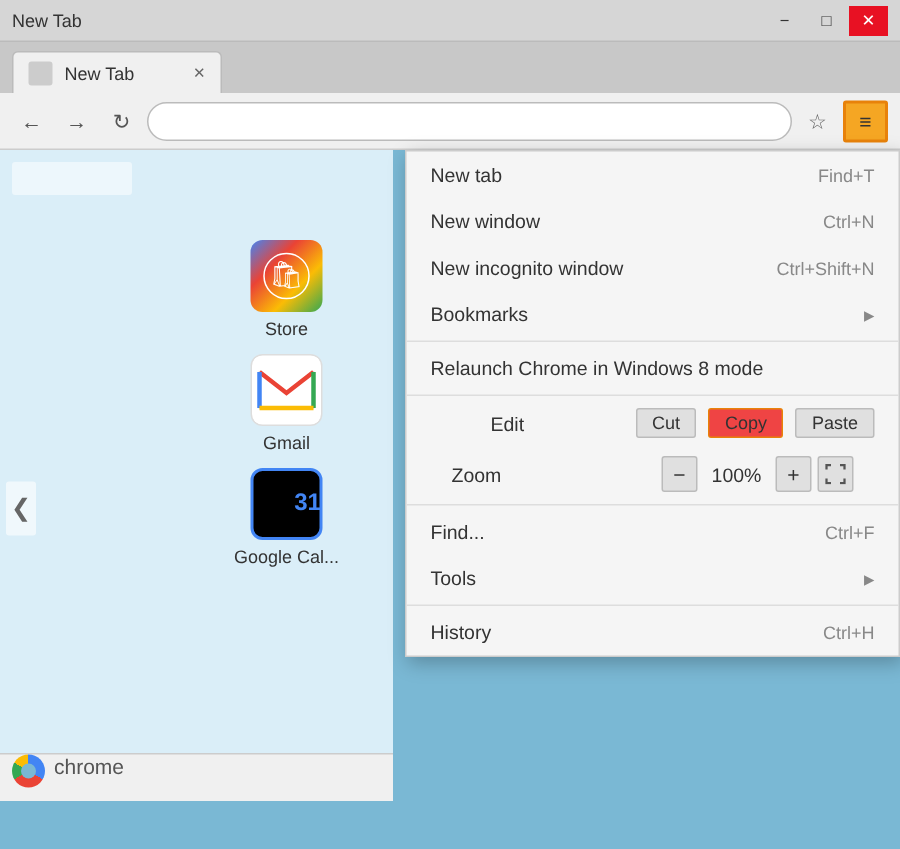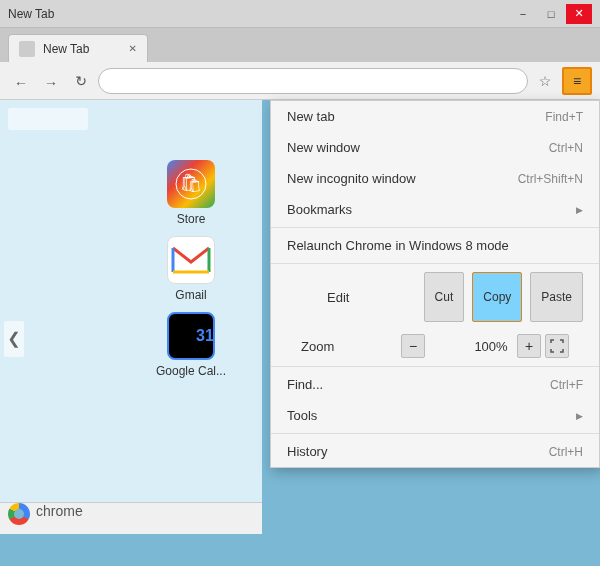--- a/index.html
+++ b/index.html
@@ -231,30 +231,30 @@
 
     .edit-row {
       display: flex;
       align-items: center;
       padding: 6px 16px;
       gap: 8px;
       margin-left: 40px;
     }
     .edit-label { flex: 1; font-size: 13px; color: #333; }
     .edit-btn {
-      padding: 17px 10px;
+      padding: 2px 10px;
       background: #e0e0e0;
       border: 1px solid #bbb;
       border-radius: 2px;
       font-size: 12px;
       cursor: pointer;
       color: #333;
     }
     .edit-btn.active {
-      background: #7dd3fc;
+      background: #ef4444;
       border-color: #e8820a;
     }
 
     .zoom-row {
       display: flex;
       align-items: center;
       padding: 6px 30px;
       gap: 4px;
     }
     .zoom-label { flex: 1; font-size: 13px; color: #333; }
@@ -269,21 +269,20 @@
       display: flex;
       align-items: center;
       justify-content: center;
       color: #333;
     }
     .zoom-pct {
       width: 44px;
       text-align: center;
       font-size: 13px;
       color: #333;
-      margin-left: 40px;
     }
     .zoom-fullscreen {
       width: 24px;
       height: 24px;
       background: #e0e0e0;
       border: 1px solid #bbb;
       border-radius: 2px;
       display: flex;
       align-items: center;
       justify-content: center;

